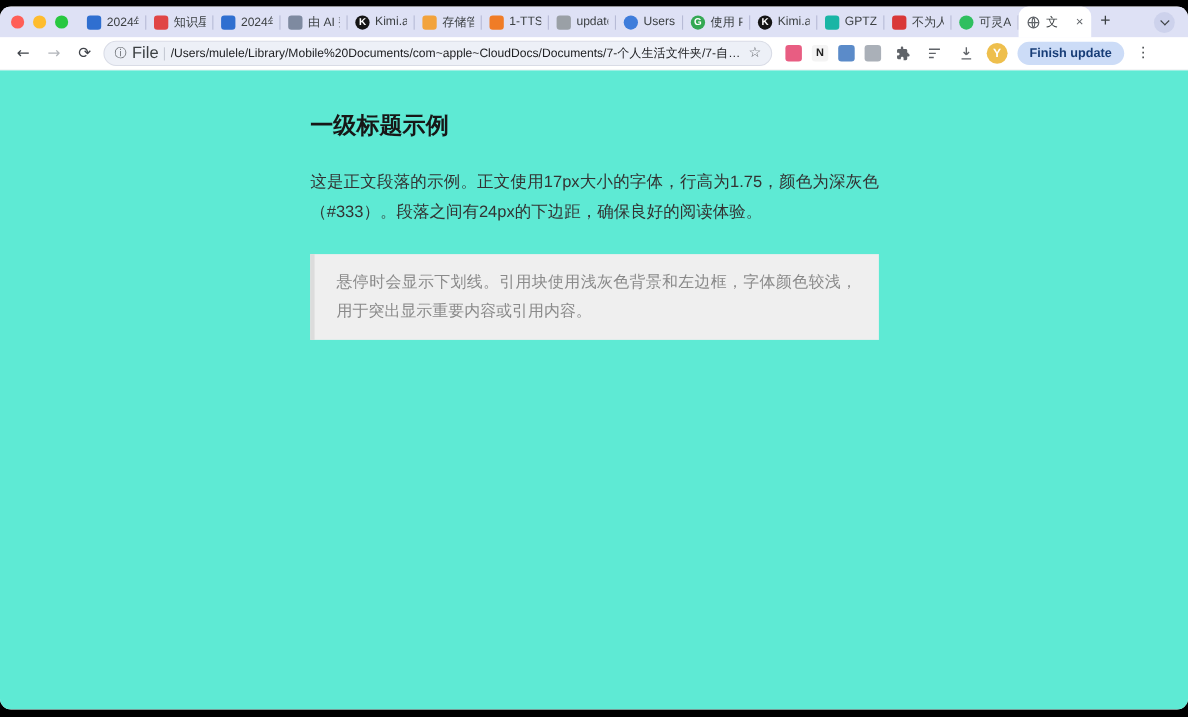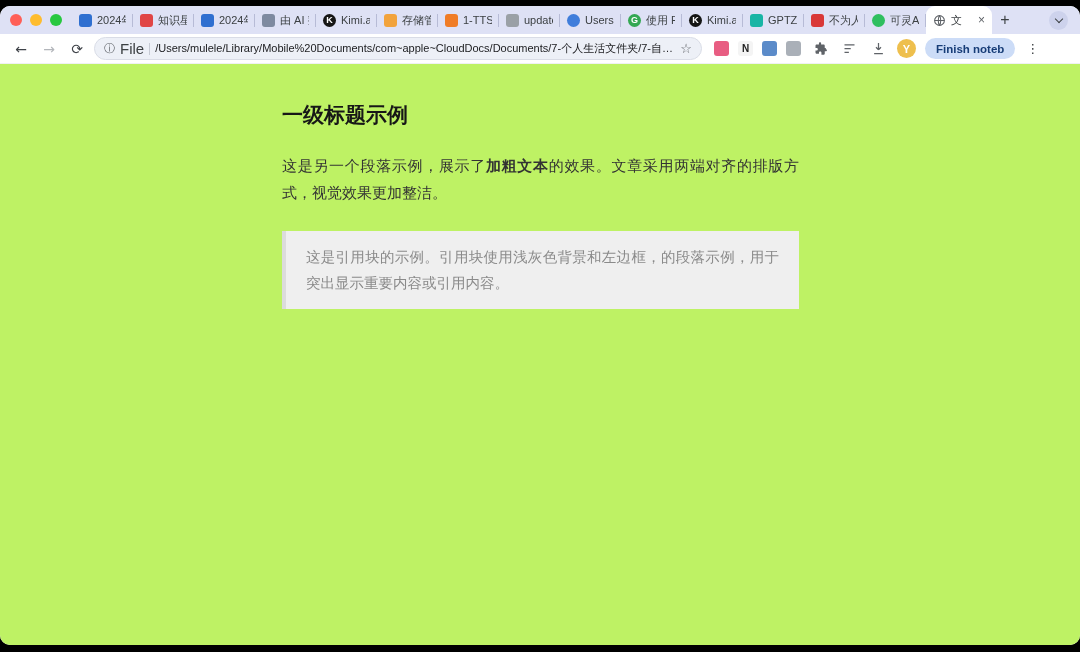--- a/index.html
+++ b/index.html
@@ -34,21 +34,21 @@
   .url-text{flex:1;min-width:0;font-size:11px;color:#202124;white-space:nowrap;overflow:hidden;text-overflow:ellipsis}
   .star{font-size:13px;color:#5f6368;font-family:"DejaVu Sans",sans-serif}
   .ext-row{display:flex;align-items:center;gap:9px;margin-left:6px}
   .ext-icon{width:15px;height:15px;border-radius:3px;display:flex;align-items:center;justify-content:center;font-size:10px;font-weight:bold;color:#222}
   .icon-btn{display:flex;align-items:center;justify-content:center;width:20px;height:20px}
   .avatar{width:19px;height:19px;border-radius:50%;background:#eebf4d;color:#fff;font-size:11px;font-weight:bold;display:flex;align-items:center;justify-content:center}
   .update-btn{height:21px;background:#ccdcf7;color:#173d77;border-radius:11px;font-size:11.5px;display:flex;align-items:center;padding:0 11px;font-weight:bold;white-space:nowrap}
   .menu-dots{font-size:13px;color:#3c4043;margin-left:2px;font-family:"DejaVu Sans",sans-serif}
 
   
-  .content{position:absolute;top:58px;left:0;right:0;bottom:0;background:#bef264;overflow:hidden}
+  .content{position:absolute;top:58px;left:0;right:0;bottom:0;background:#5eead4;overflow:hidden}
   .doc{width:517px;margin:32px 0 0 282px;color:#333;font-size:15px;line-height:1.78;text-align:justify}
   .doc h1{font-size:21px;color:#171717;margin-bottom:20px;text-align:left}
   .doc h2{font-size:17px;color:#171717;margin:24px 0 12px;text-align:left}
   .doc p{margin-bottom:14px}
   .quote{background:#efefef;border-left:4px solid #dcdcdc;padding:13px 20px;color:#8a8a8a;font-size:14.5px;margin:24px 0 20px;line-height:1.8}
   .doc a{text-decoration:none}
 </style>
 </head>
 <body>
 
@@ -159,27 +159,27 @@
         <svg width="15" height="15" viewBox="0 0 24 24" stroke="#5f6368" stroke-width="2" fill="none">
             <path d="M4 6h16M4 12h10M4 18h7"></path>
           </svg>
       </span>
       <span class="icon-btn">
         <svg width="15" height="15" viewBox="0 0 24 24" stroke="#5f6368" stroke-width="2" fill="none">
             <path d="M12 3v11M12 14l-4-4M12 14l4-4M5 20h14"></path>
           </svg>
       </span>
       <span class="avatar">Y</span>
-      <span class="update-btn">Finish noteb</span>
+      <span class="update-btn">Finish update</span>
       <span class="menu-dots">⋮</span>
     </div>
   </div>
 
   <div class="content">
     <div class="doc">
       <h1>一级标题示例</h1>
-      <p><span>这是另一个段落示例，展示了</span><b>加粗文本</b><span>的效果。文章采用两端对齐的排版方式，视觉效果更加整洁。</span></p>
-      <div class="quote">这是引用块的示例。引用块使用浅灰色背景和左边框，的段落示例，用于突出显示重要内容或引用内容。</div>
+      <p>这是正文段落的示例。正文使用17px大小的字体，行高为1.75，颜色为深灰色（#333）。段落之间有24px的下边距，确保良好的阅读体验。</p>
+      <div class="quote">悬停时会显示下划线。引用块使用浅灰色背景和左边框，字体颜色较浅，用于突出显示重要内容或引用内容。</div>
     </div>
 
   </div>
 
 </div>
 
 </body></html>

